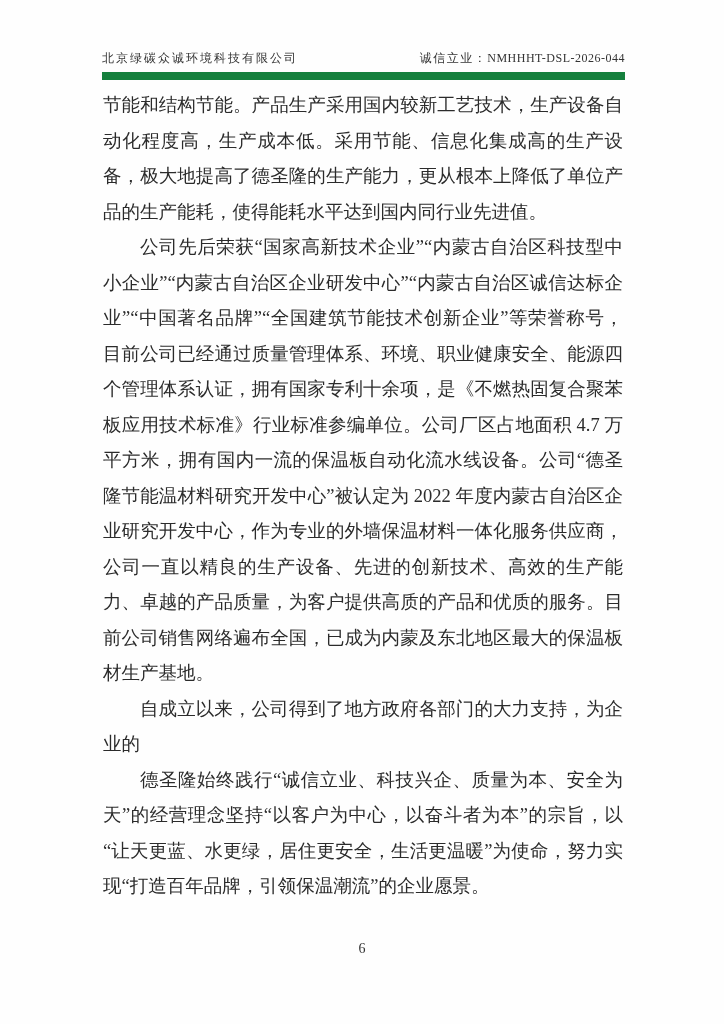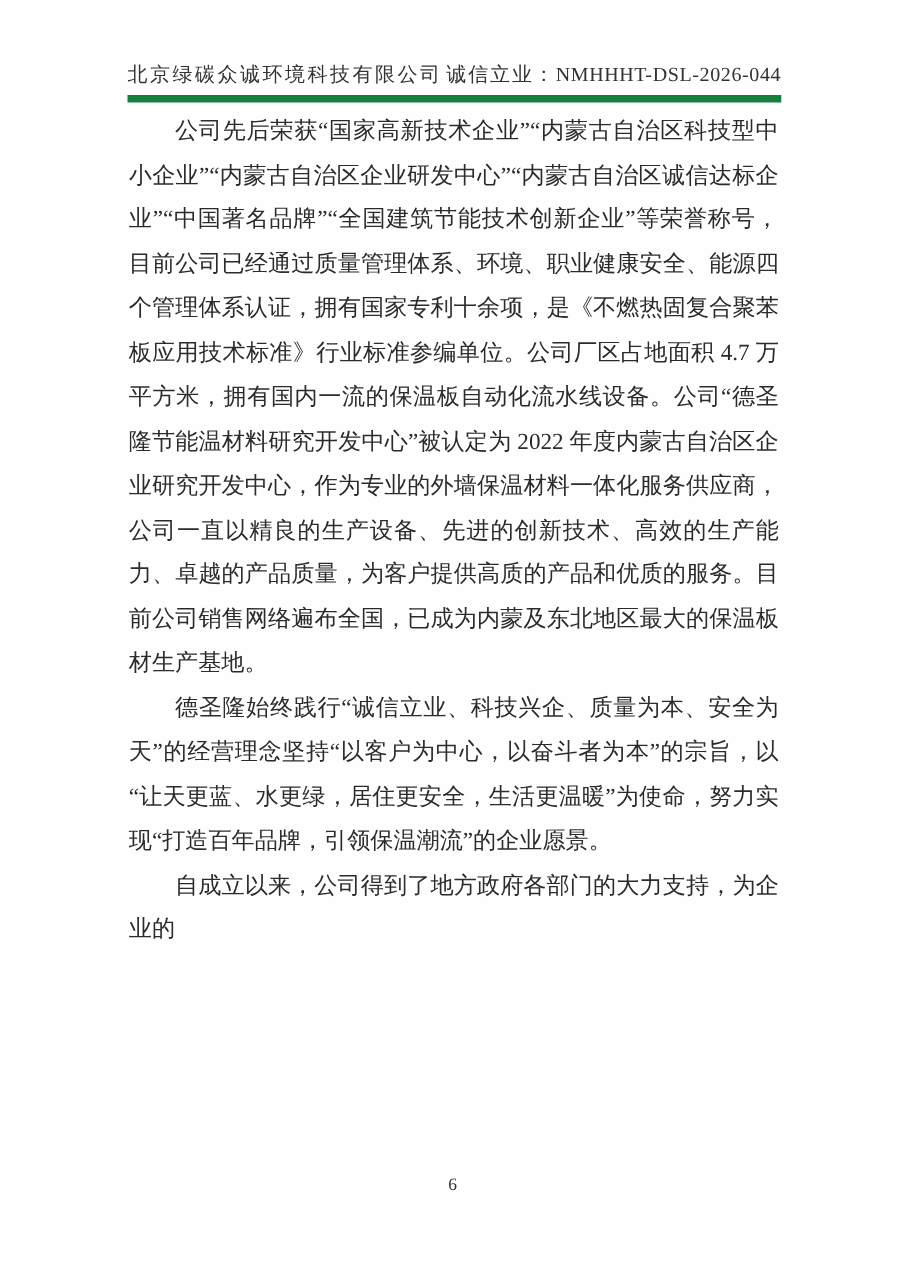--- a/index.html
+++ b/index.html
@@ -12,24 +12,24 @@
     color:#2b2b2b;
     overflow:hidden;
     box-sizing:border-box;
   }
   .doc-header{
     position:absolute;
     top:50px;left:102px;right:99px;
     display:flex;
     justify-content:space-between;
     align-items:flex-end;
-    font-size:16px;
+    font-size:12px;
     color:#333333;
     padding-bottom:5px;
-    border-bottom:6px solid #15803d;
+    border-bottom:8px solid #15803d;
   }
   .company-name{
     letter-spacing:2px;
     white-space:nowrap;
   }
   .file-no{
     white-space:nowrap;
     letter-spacing:0.5px;
   }
   .file-no .label{letter-spacing:1.5px;}
@@ -62,22 +62,23 @@
 <div class="page">
 
   <div class="doc-header">
     <span class="company-name">北京绿碳众诚环境科技有限公司</span>
     <span class="file-no">
       <span class="label">诚信立业：</span><span>NMHHHT-DSL-2026-044</span>
     </span>
   </div>
 
   <div class="doc-body">
+    <p>节能和结构节能。产品生产采用国内较新工艺技术，生产设备自动化程度高，生产成本低。采用节能、信息化集成高的生产设备，极大地提高了德圣隆的生产能力，更从根本上降低了单位产品的生产能耗，使得能耗水平达到国内同行业先进值。</p>
     <p class="indent">公司先后荣获“国家高新技术企业”“内蒙古自治区科技型中小企业”“内蒙古自治区企业研发中心”“内蒙古自治区诚信达标企业”“中国著名品牌”“全国建筑节能技术创新企业”等荣誉称号，目前公司已经通过质量管理体系、环境、职业健康安全、能源四个管理体系认证，拥有国家专利十余项，是《不燃热固复合聚苯板应用技术标准》行业标准参编单位。公司厂区占地面积 4.7 万平方米，拥有国内一流的保温板自动化流水线设备。公司“德圣隆节能温材料研究开发中心”被认定为 2022 年度内蒙古自治区企业研究开发中心，作为专业的外墙保温材料一体化服务供应商，公司一直以精良的生产设备、先进的创新技术、高效的生产能力、卓越的产品质量，为客户提供高质的产品和优质的服务。目前公司销售网络遍布全国，已成为内蒙及东北地区最大的保温板材生产基地。</p>
+    <p class="indent">自成立以来，公司得到了地方政府各部门的大力支持，为企业的</p>
     <p class="indent">德圣隆始终践行“诚信立业、科技兴企、质量为本、安全为天”的经营理念坚持“以客户为中心，以奋斗者为本”的宗旨，以“让天更蓝、水更绿，居住更安全，生活更温暖”为使命，努力实现“打造百年品牌，引领保温潮流”的企业愿景。</p>
-    <p class="indent">自成立以来，公司得到了地方政府各部门的大力支持，为企业的</p>
   </div>
 
   <div class="doc-footer">
     <span>6</span>
   </div>
 
 </div>
 
 </body></html>

